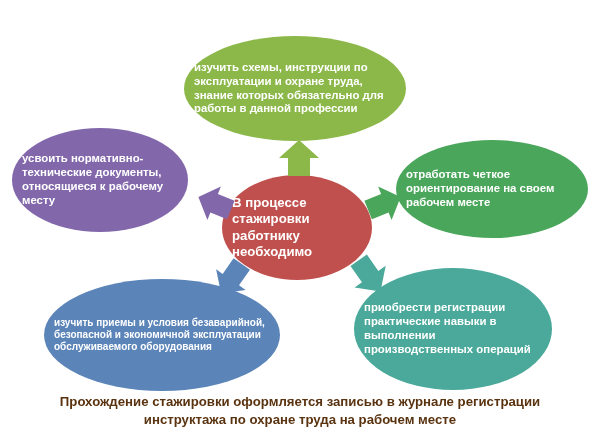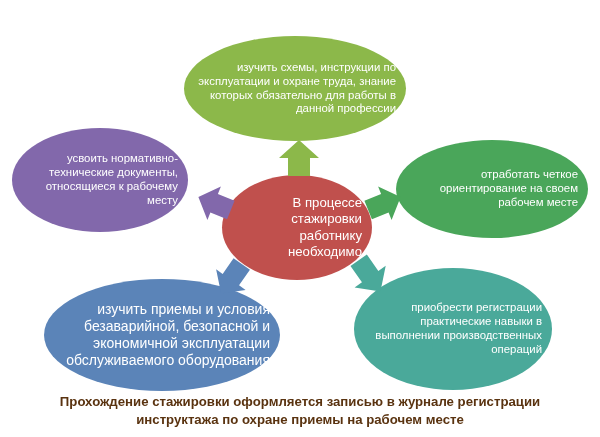--- a/index.html
+++ b/index.html
@@ -22,23 +22,23 @@
     color:#5a3310;
     white-space:nowrap;
   }
 
   .ellipse{
     position:absolute;
     border-radius:50%;
     display:flex;
     align-items:center;
     justify-content:center;
-    text-align:right;
+    text-align:left;
     color:#ffffff;
-    font-weight:normal;
+    font-weight:bold;
     line-height:1.22;
     box-sizing:border-box;
   }
   .ellipse span{display:block;padding:0 10px;}
 
   
   #el-green{
     left:184px;top:36px;width:222px;height:105px;
     background:#8cb84a;
     font-size:11.4px;
@@ -59,21 +59,21 @@
   #el-center{
     left:222px;top:175px;width:150px;height:105px;
     background:#c0504d;
     font-size:13.2px;
     z-index:5;
   }
   
   #el-blue{
     left:44px;top:279px;width:236px;height:112px;
     background:#5b84b8;
-    font-size:14px;
+    font-size:10px;
   }
   
   #el-teal{
     left:354px;top:268px;width:198px;height:122px;
     background:#4aa99a;
     font-size:11.4px;
   }
 
   .arrow{position:absolute;z-index:6;}
 
@@ -150,16 +150,16 @@
   <div class="arrow" style="left:346px;top:252px;">
     <svg width="46" height="46" viewBox="0 0 46 46">
       <g transform="rotate(145 23 23)">
         <polygon points="23,3 42,21 33,21 33,41 13,41 13,21 4,21" fill="#4aa99a"></polygon>
       </g>
     </svg>
   </div>
 
   <div class="caption">
     <span class="line">Прохождение стажировки оформляется записью в журнале регистрации</span>
-    <span class="line">инструктажа по охране приемы на рабочем месте</span>
+    <span class="line">инструктажа по охране труда на рабочем месте</span>
   </div>
 
 </div>
 
 </body></html>

